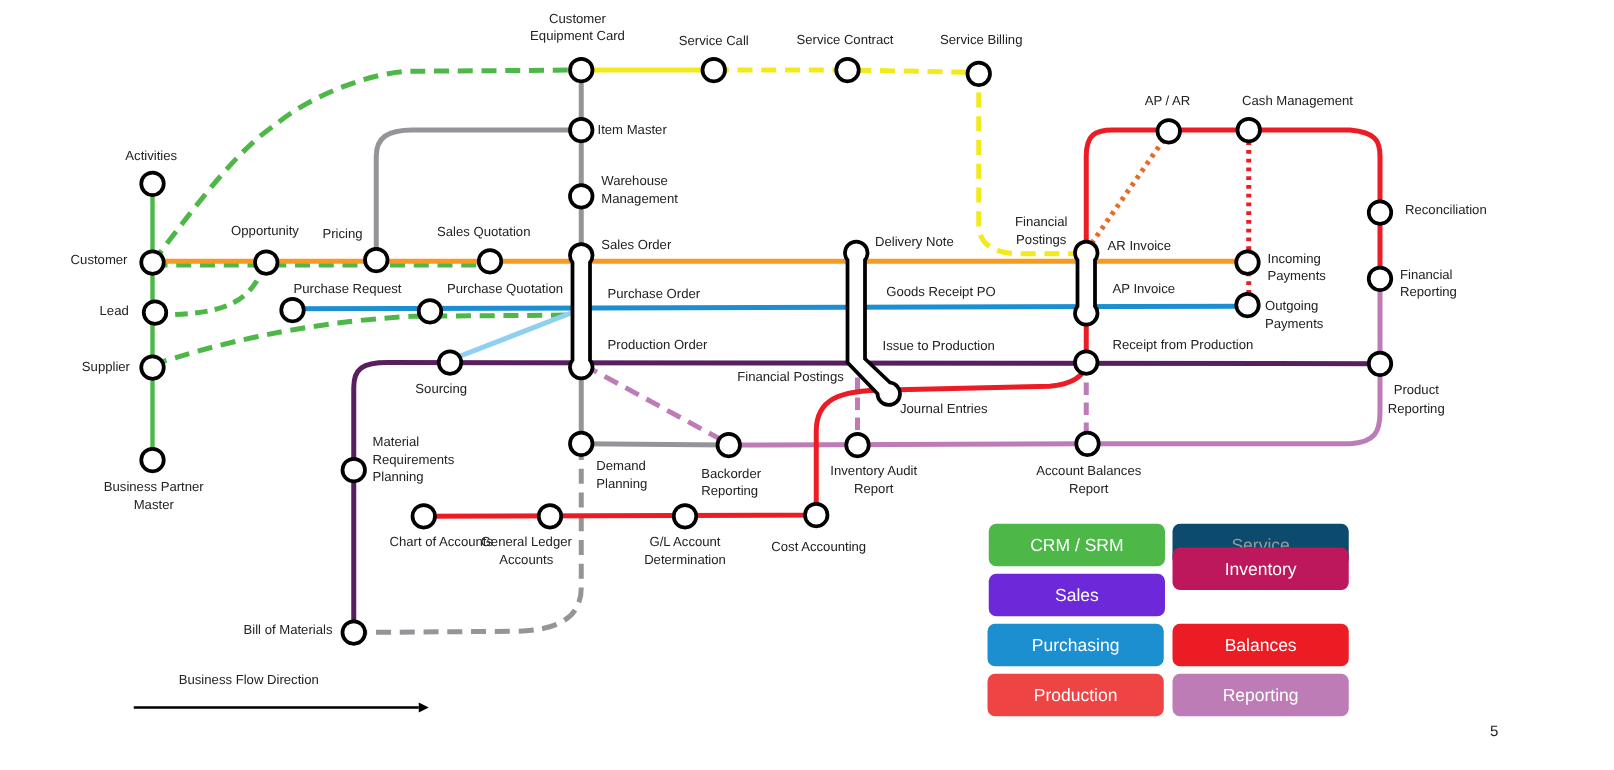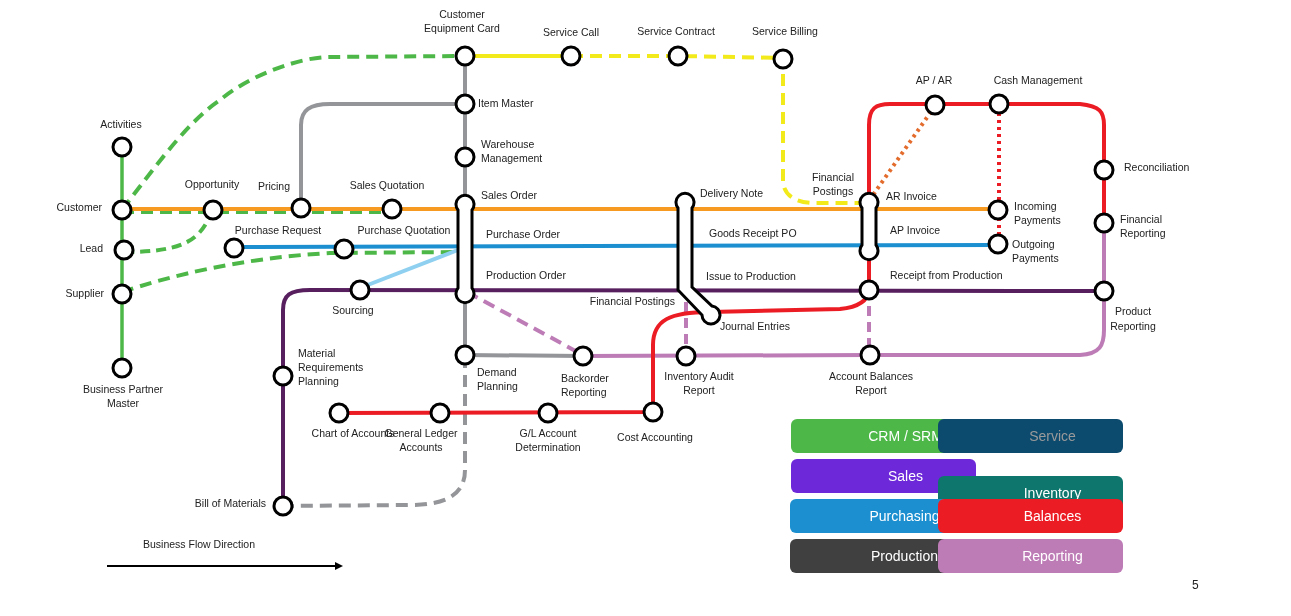--- a/index.html
+++ b/index.html
@@ -2,21 +2,21 @@
 <html><head>
 <meta charset="utf-8">
 <style>
   html, body { margin:0; padding:0; background:#ffffff; }
   body { width:1291px; height:616px; position:relative; overflow:hidden;
          font-family:"Liberation Sans", sans-serif; }
   #map { position:absolute; left:0; top:0; width:1291px; height:616px; }
   .lbl { font-family:"Liberation Sans", sans-serif; font-size:10.5px; fill:#222; }
   .legend-box { position:absolute; width:141px; height:34px; border-radius:6px;
                 display:flex; align-items:center; justify-content:center;
-                color:#fff; font-size:14px; font-family:"Liberation Sans", sans-serif;padding-left:44px; }
+                color:#fff; font-size:14px; font-family:"Liberation Sans", sans-serif; }
   .footer-public { position:absolute; left:64px; top:615px; font-size:13px; color:#222; }
   .page-num { position:absolute; left:1192px; top:578px; font-size:12px; color:#222; }
   .flow-label { position:absolute; left:143px; top:538px; font-size:10.5px; color:#222; }
 </style>
 </head>
 <body>
 
 <svg id="map" viewBox="0 0 1291 616" xmlns="http://www.w3.org/2000/svg">
 
   <g fill="none" stroke-linecap="butt">
@@ -183,28 +183,28 @@
 <div id="legend">
   <div class="legend-box" style="left: 791px; top: 419px; background: rgb(77, 184, 72); color: rgb(255, 255, 255);">
       <span>CRM / SRM</span>
     </div>
   <div class="legend-box" style="left: 938px; top: 419px; background: #0c4a6e; color: rgb(154, 154, 154);">
       <span>Service</span>
     </div>
   <div class="legend-box" style="left: 791px; top: 459px; background: #6d28d9; color: rgb(255, 255, 255);">
       <span>Sales</span>
     </div>
-  <div class="legend-box" style="left: 938px; top: 476px; background: #0f766e; color: rgb(255, 255, 255);">
+  <div class="legend-box" style="left: 938px; top: 438px; background: #be185d; color: rgb(255, 255, 255);">
       <span>Inventory</span>
     </div>
   <div class="legend-box" style="left: 790px; top: 499px; background: rgb(27, 143, 208); color: #ffffff;">
       <span>Purchasing</span>
     </div>
   <div class="legend-box" style="left: 938px; top: 499px; background: rgb(236, 28, 36); color: rgb(255, 255, 255);">
       <span>Balances</span>
     </div>
-  <div class="legend-box" style="left: 790px; top: 539px; background: #404040; color: rgb(255, 255, 255); text-align: center;">
+  <div class="legend-box" style="left: 790px; top: 539px; background: #ef4444; color: rgb(255, 255, 255); text-align: center;">
       <span>Production</span>
     </div>
   <div class="legend-box" style="left: 938px; top: 539px; background: rgb(189, 124, 182); color: rgb(255, 255, 255);">
       <span>Reporting</span>
     </div>
 </div>
 
 </body></html>

